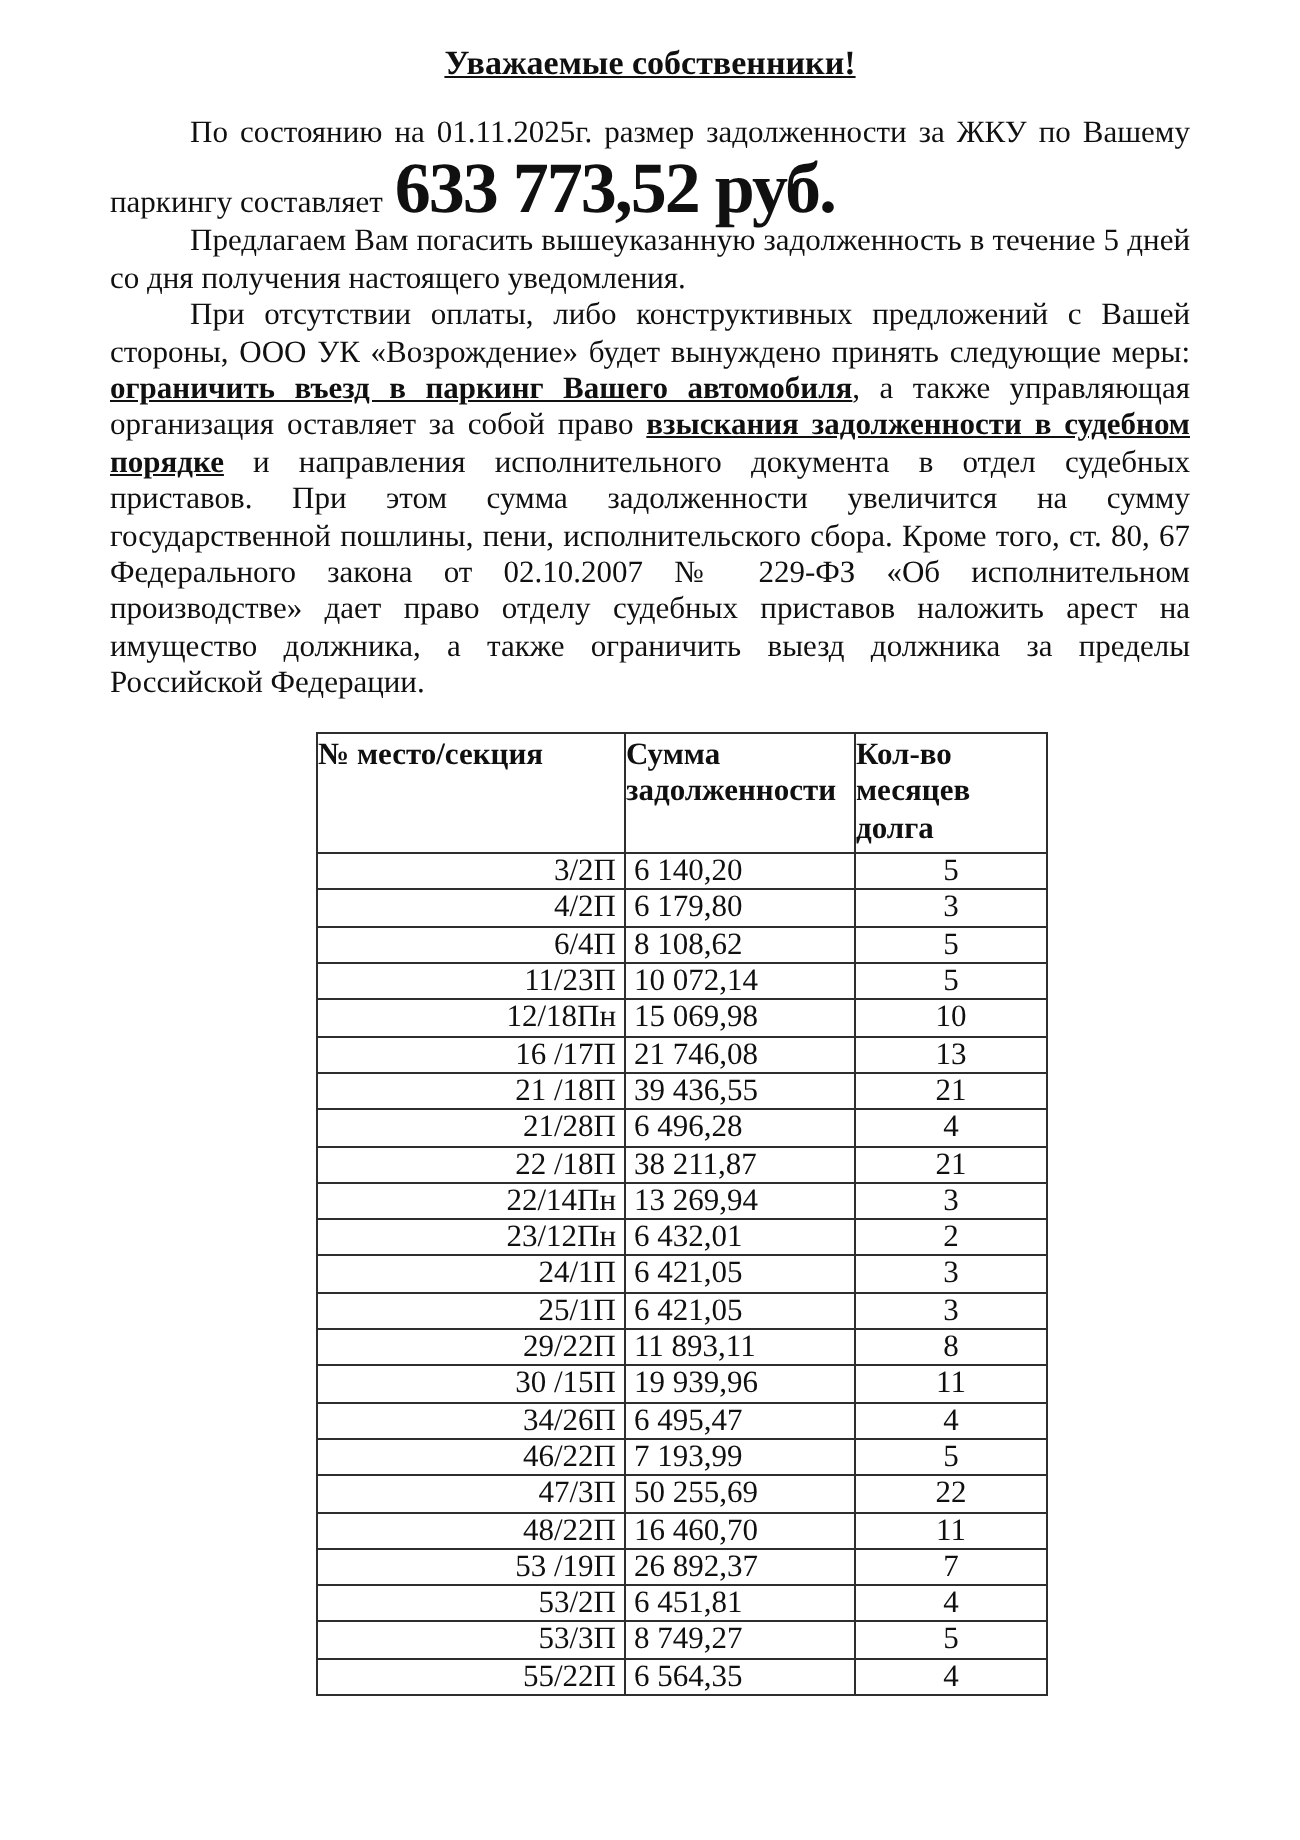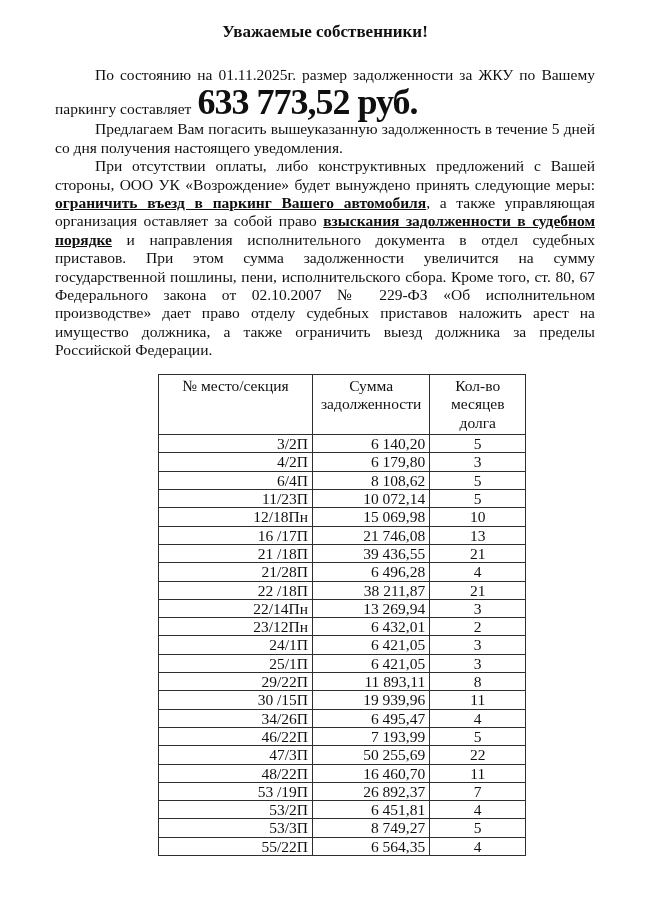--- a/index.html
+++ b/index.html
@@ -12,25 +12,26 @@
     font-family: "Liberation Serif", serif;
     color: #101010;
   }
   .page {
     box-sizing: border-box;
     width: 650px;
     height: 920px;
     padding: 14px 55px 0 55px;
   }
   .doc-title {
-    margin: 8px 0 24px 0;
+    margin: 8px 0 16px 0;
     text-align: center;
     font-weight: bold;
     font-size: 17px;
     line-height: 20px;
+    text-decoration: underline;
   }
   p.body-par {
     margin: 0;
     text-align: justify;
     font-size: 15.5px;
     line-height: 18.4px;
   }
   p.indent {
     text-indent: 40px;
   }
@@ -54,32 +55,32 @@
   table.debt-table col.c-place  { width: 154px; }
   table.debt-table col.c-amount { width: 115px; }
   table.debt-table col.c-months { width: 96px; }
   table.debt-table th,
   table.debt-table td {
     border: 1px solid #2e2e2e;
     font-size: 15.5px;
     overflow: hidden;
   }
   table.debt-table th {
-    font-weight: normal;
-    text-align: center;
+    font-weight: bold;
+    text-align: left;
     vertical-align: top;
     line-height: 18.5px;
-    padding: 2px 8px;
+    padding: 2px 0;
   }
   table.debt-table td {
     line-height: 17.3px;
     padding: 0 4px;
   }
   td.cell-place  { text-align: right;  padding-left: 8px; }
-  td.cell-amount { text-align: right; padding-right: 12px; }
+  td.cell-amount { text-align: left; padding-right: 12px; }
   td.cell-months { text-align: center; }
 </style>
 </head>
 <body>
 
 <div class="page">
 
   <h1 class="doc-title">Уважаемые собственники!</h1>
 
   <p class="body-par indent"><span>По состоянию на 01.11.2025г. размер задолженности за ЖКУ по Вашему паркингу составляет</span><span class="amount-big">633 773,52 руб.</span></p>

